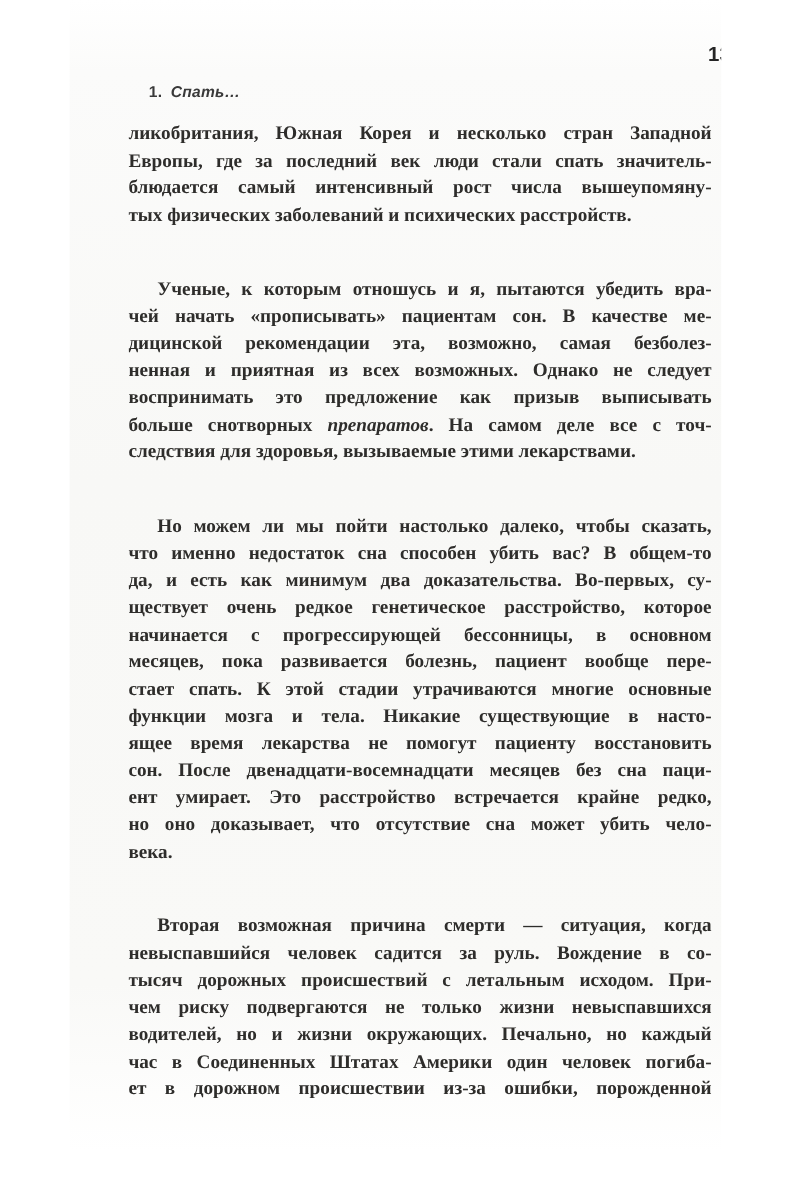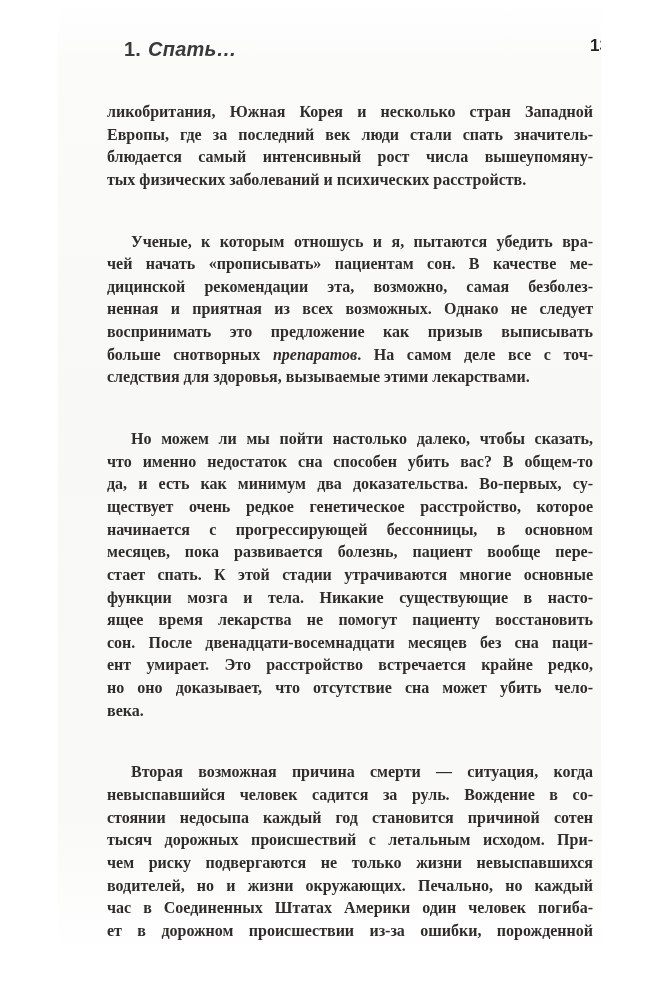--- a/index.html
+++ b/index.html
@@ -24,24 +24,24 @@
     left: 65px;
     width: 486px;
     text-align: right;
     font-family: "Liberation Sans", "DejaVu Sans", sans-serif;
     font-size: 17px;
     line-height: 20px;
     color: #242424;
   }
   .running-header {
     position: absolute;
-    top: 40px;
+    top: 68px;
     left: 66px;
     font-family: "Liberation Sans", "DejaVu Sans", sans-serif;
-    font-size: 20px;
+    font-size: 13px;
     line-height: 18px;
     color: #3a3a3a;
     letter-spacing: 0.2px;
   }
   .running-header .chapter-number {
     font-style: normal;
     margin-right: 7px;
   }
   .running-header .chapter-title {
     font-style: italic;
@@ -104,21 +104,20 @@
       <div class="line"><span>месяцев, пока развивается болезнь, пациент вообще пере-</span></div>
       <div class="line"><span>стает спать. К этой стадии утрачиваются многие основные</span></div>
       <div class="line"><span>функции мозга и тела. Никакие существующие в насто-</span></div>
       <div class="line"><span>ящее время лекарства не помогут пациенту восстановить</span></div>
       <div class="line"><span>сон. После двенадцати-восемнадцати месяцев без сна паци-</span></div>
       <div class="line"><span>ент умирает. Это расстройство встречается крайне редко,</span></div>
       <div class="line"><span>но оно доказывает, что отсутствие сна может убить чело-</span></div>
       <div class="line para-end"><span>века.</span></div>
       <div class="line indent"><span>Вторая возможная причина смерти — ситуация, когда</span></div>
       <div class="line"><span>невыспавшийся человек садится за руль. Вождение в со-</span></div>
-      <div class="line"><span>стоянии недосыпа каждый год становится причиной сотен</span></div>
       <div class="line"><span>тысяч дорожных происшествий с летальным исходом. При-</span></div>
       <div class="line"><span>чем риску подвергаются не только жизни невыспавшихся</span></div>
       <div class="line"><span>водителей, но и жизни окружающих. Печально, но каждый</span></div>
       <div class="line"><span>час в Соединенных Штатах Америки один человек погиба-</span></div>
       <div class="line"><span>ет в дорожном происшествии из-за ошибки, порожденной</span></div>
     </div>
 
 </div>
 
 </body></html>

